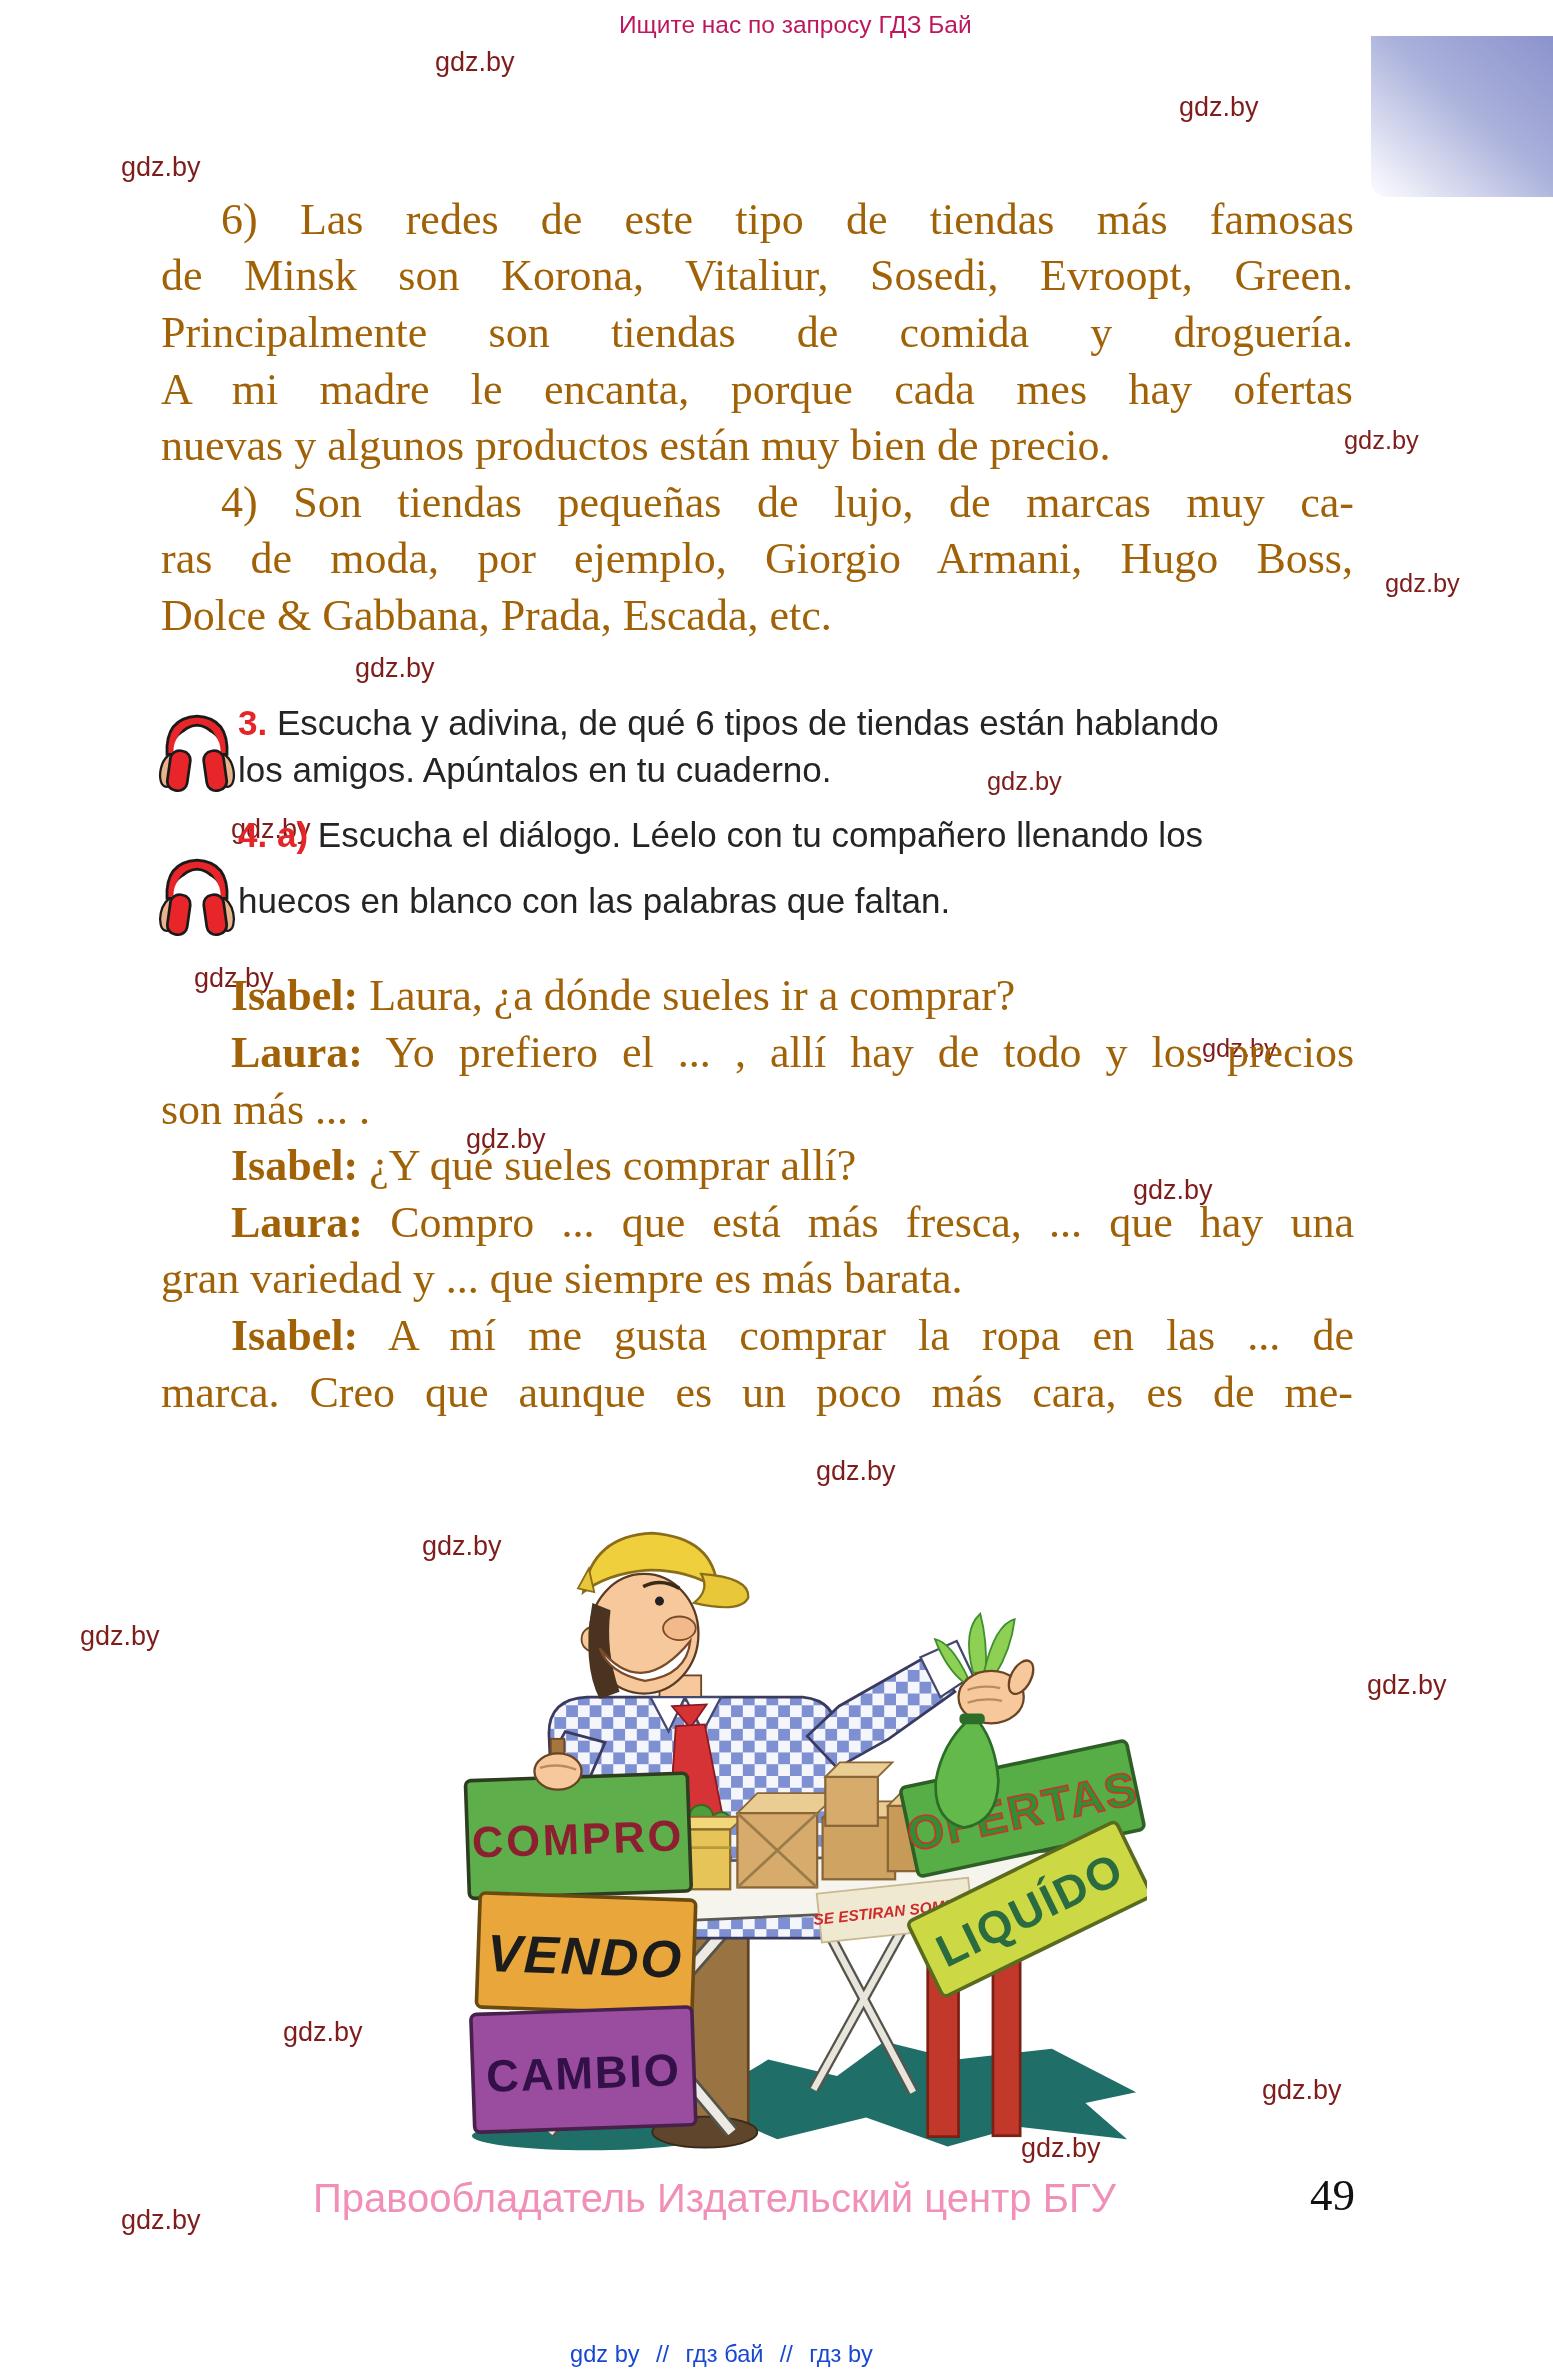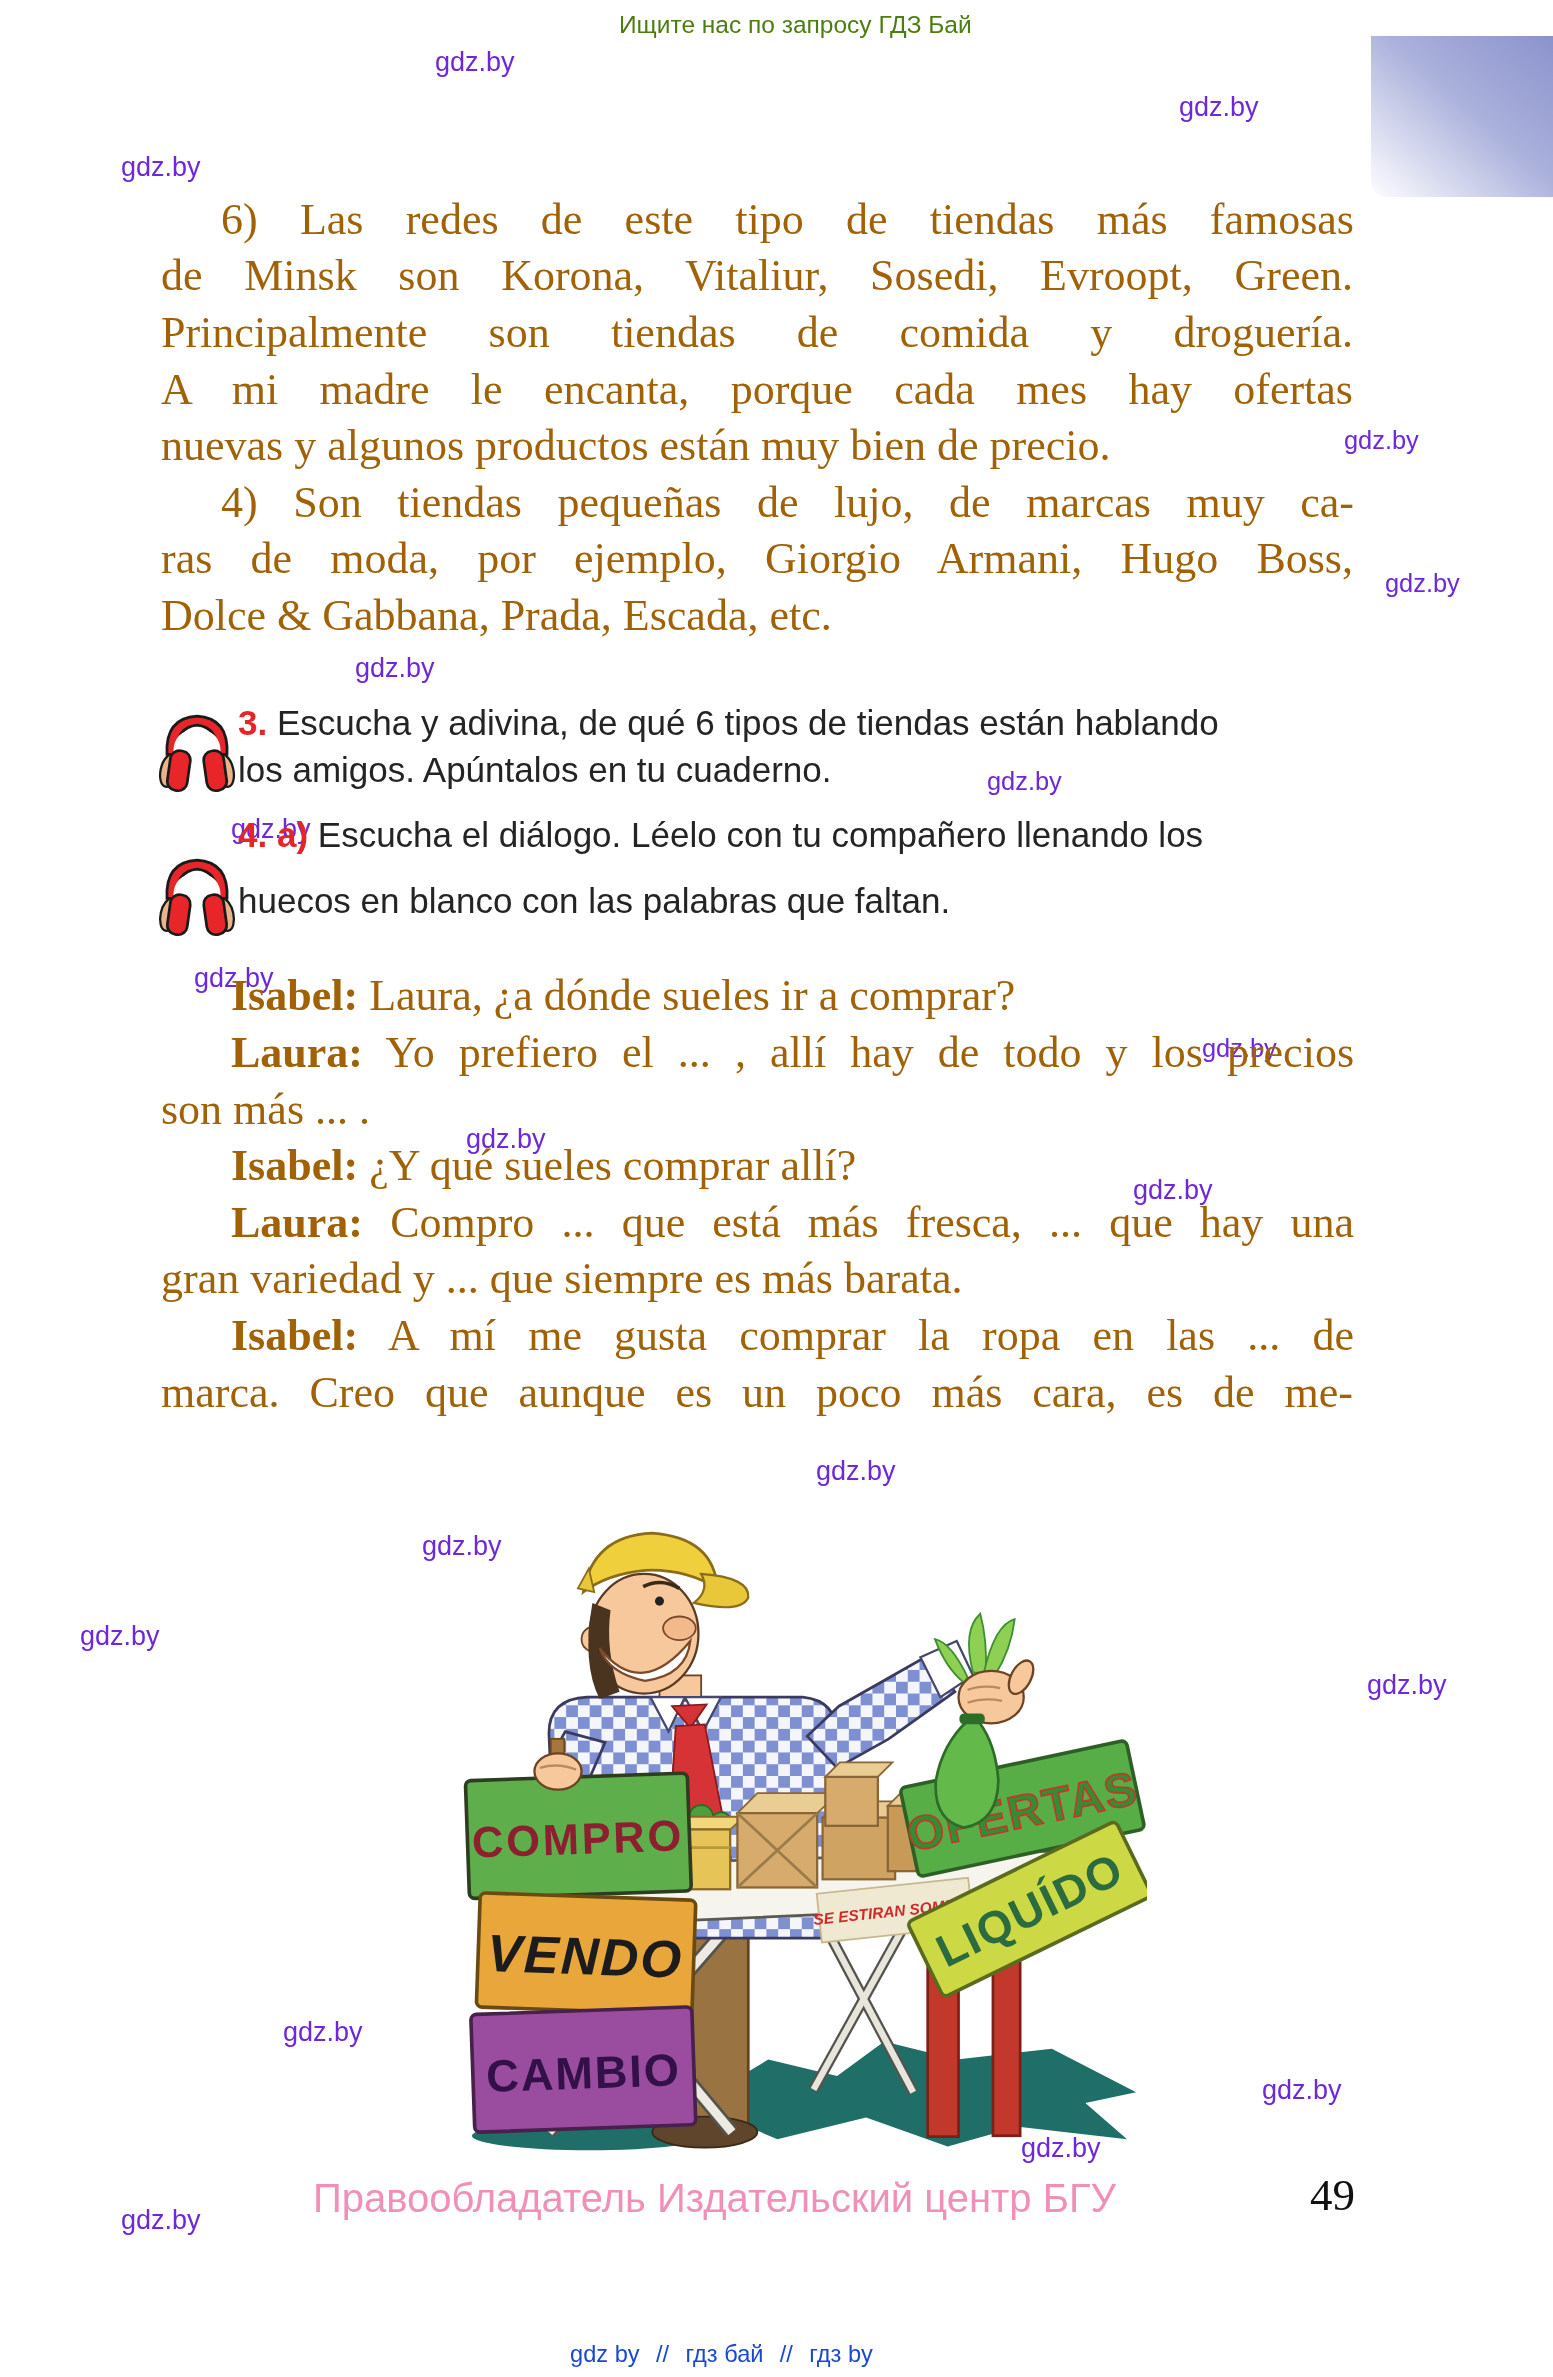--- a/index.html
+++ b/index.html
@@ -2,29 +2,29 @@
 <html style="font-size:14.5px"><head>
 <meta charset="utf-8">
 <style>
   html,body{margin:0;padding:0;}
   body{
     width:1553px;height:2377px;position:relative;background:#ffffff;
     font-family:"Liberation Serif",serif;overflow:hidden;
   }
   
   .wm{
-    position:absolute;font:27px "Liberation Sans",sans-serif;color:#6d28d9;
+    position:absolute;font:27px "Liberation Sans",sans-serif;color:#7f1d1d;
     white-space:nowrap;
     text-align:center;
   }
   .wm.small{font-size:25.4px;}
   
   .promo{
     position:absolute;left:619px;top:11px;
-    font:24.5px "Liberation Sans",sans-serif;color:#4d7c0f;white-space:nowrap;
+    font:24.5px "Liberation Sans",sans-serif;color:#be185d;white-space:nowrap;
   }
   
   .corner-grad{
     position:absolute;left:1371px;top:36px;width:182px;height:161px;
     background:linear-gradient(to bottom left,#8b93cd 0%,#aab1db 45%,#fdfdff 100%);
     border-bottom-left-radius:16.3px;
   }
   
   .serif-line{
     position:absolute;left:161px;width:1192px;

